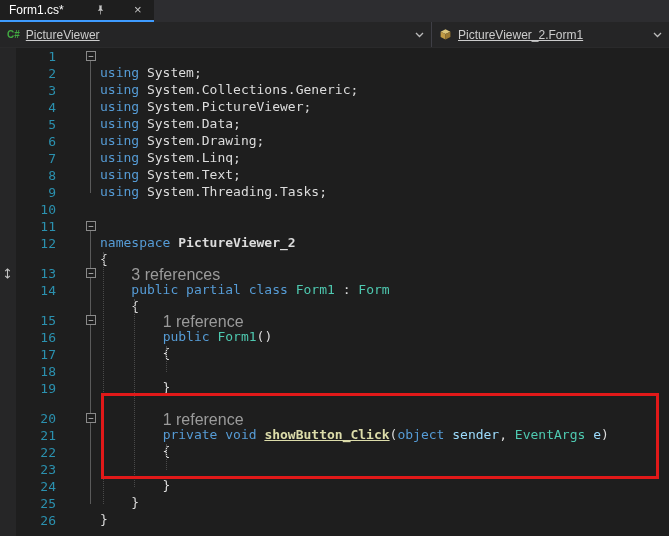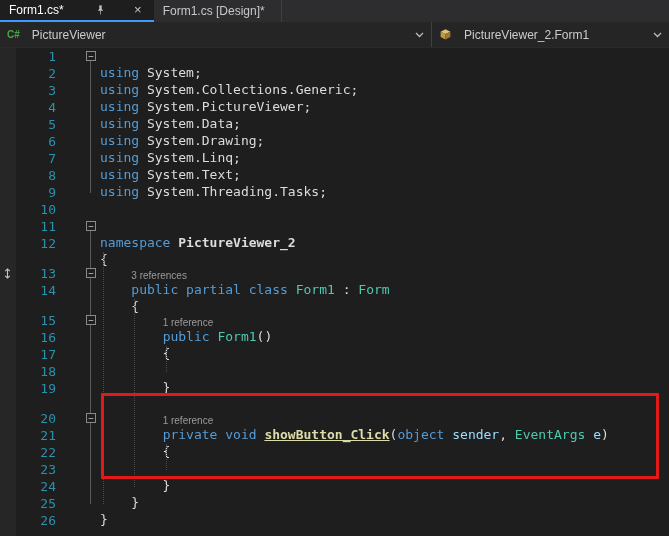--- a/index.html
+++ b/index.html
@@ -15,41 +15,41 @@
   .tab .tab-label{margin-right:7px;white-space:pre;}
   .icon-btn{width:14px;height:14px;display:flex;align-items:center;justify-content:center;
     color:#c5c5c5;font-size:13px;line-height:14px;}
 
   
   .navbar{height:26px;background:var(--navbar-bg,#252526);display:flex;align-items:stretch;
     border-bottom:1px solid #2a2a2b;}
   .combo{display:flex;align-items:center;padding:0 7px;font-size:12px;color:#cccccc;}
   .combo-left{width:432px;flex:none;border-right:1px solid #3f3f46;}
   .combo-right{flex:1;}
-  .combo .combo-label{margin-left:12px;flex:1;white-space:pre;}
+  .combo .combo-label{margin-left:6px;flex:1;white-space:pre;text-decoration:underline;}
   .cs-icon{color:#42a942;font-weight:bold;font-size:10px;line-height:12px;}
   .chev{display:flex;align-items:center;margin-left:4px;}
 
   
   .editor{position:relative;height:488px;overflow:hidden;
     font-family:"DejaVu Sans Mono","Liberation Mono",monospace;font-size:13px;}
   .editor::before{content:"";position:absolute;left:0;top:0;width:16px;height:100%;background:#262627;}
   #code-rows{position:relative;}
   .row{display:flex;white-space:pre;}
   .code-row{height:17px;line-height:17px;}
   .lens-row{height:13px;line-height:13px;}
   .m-bp{width:16px;flex:none;position:relative;}
   .m-bp svg{position:absolute;left:2px;top:2px;}
   .m-num{width:40px;flex:none;text-align:right;color:var(--line-number,#2b91af);}
   .m-gap{width:26px;flex:none;}
   .m-fold{width:18px;flex:none;position:relative;}
   .fold-box{position:absolute;left:4px;top:3px;width:10px;height:10px;border:1px solid #8a8a8a;
     background:var(--editor-bg,#1e1e1e);color:#c8c8c8;font-size:9px;line-height:8px;text-align:center;z-index:3;}
   .code{flex:1;color:var(--plain,#dcdcdc);margin-top:16px;}
-  .lens-text{font-family:"Liberation Sans",sans-serif;font-size:10px;color:var(--lens,#9b9b9b);}
+  .lens-text{font-family:"Liberation Sans",sans-serif;font-size:16px;color:var(--lens,#9b9b9b);}
 
   .seg-k{color:var(--keyword,#569cd6);}
   .seg-p{color:var(--plain,#dcdcdc);}
   .seg-pb{color:var(--plain,#dcdcdc);font-weight:bold;}
   .seg-t{color:var(--type,#4ec9b0);}
   .seg-m{color:var(--method,#dcdcaa);}
   .seg-mu{color:var(--method,#dcdcaa);font-weight:bold;text-decoration:underline;}
   .seg-a{color:var(--parameter,#9cdcfe);}
 
   .guide{position:absolute;width:0;border-left:1px dotted #4a4a4a;}
@@ -63,23 +63,20 @@
 <div class="tabbar">
   <div class="tab active">
     <span class="tab-label">Form1.cs*</span>
     <span class="icon-btn">
       <svg width="11" height="12" viewBox="0 0 16 16">
           <path d="M5.5 1.5 h5 l-0.8 1 v4 l2.3 2.5 H4 l2.3 -2.5 v-4 Z" fill="#c5c5c5"></path>
           <rect x="7.5" y="9" width="1" height="5.5" fill="#c5c5c5"></rect>
         </svg>
     </span>
     <span class="icon-btn">×</span>
-  </div>
-  <div class="tab inactive">
-    <span class="tab-label">Form1.cs [Design]*</span>
   </div>
 </div>
 
 <div class="navbar">
   <div class="combo combo-left">
     <span class="cs-icon">C#</span>
     <span class="combo-label">PictureViewer</span>
     <span class="chev">
       <svg width="9" height="6" viewBox="0 0 9 6">
           <path d="M1 1 L4.5 4.5 L8 1" fill="none" stroke="#bbbbbb" stroke-width="1.3"></path>

